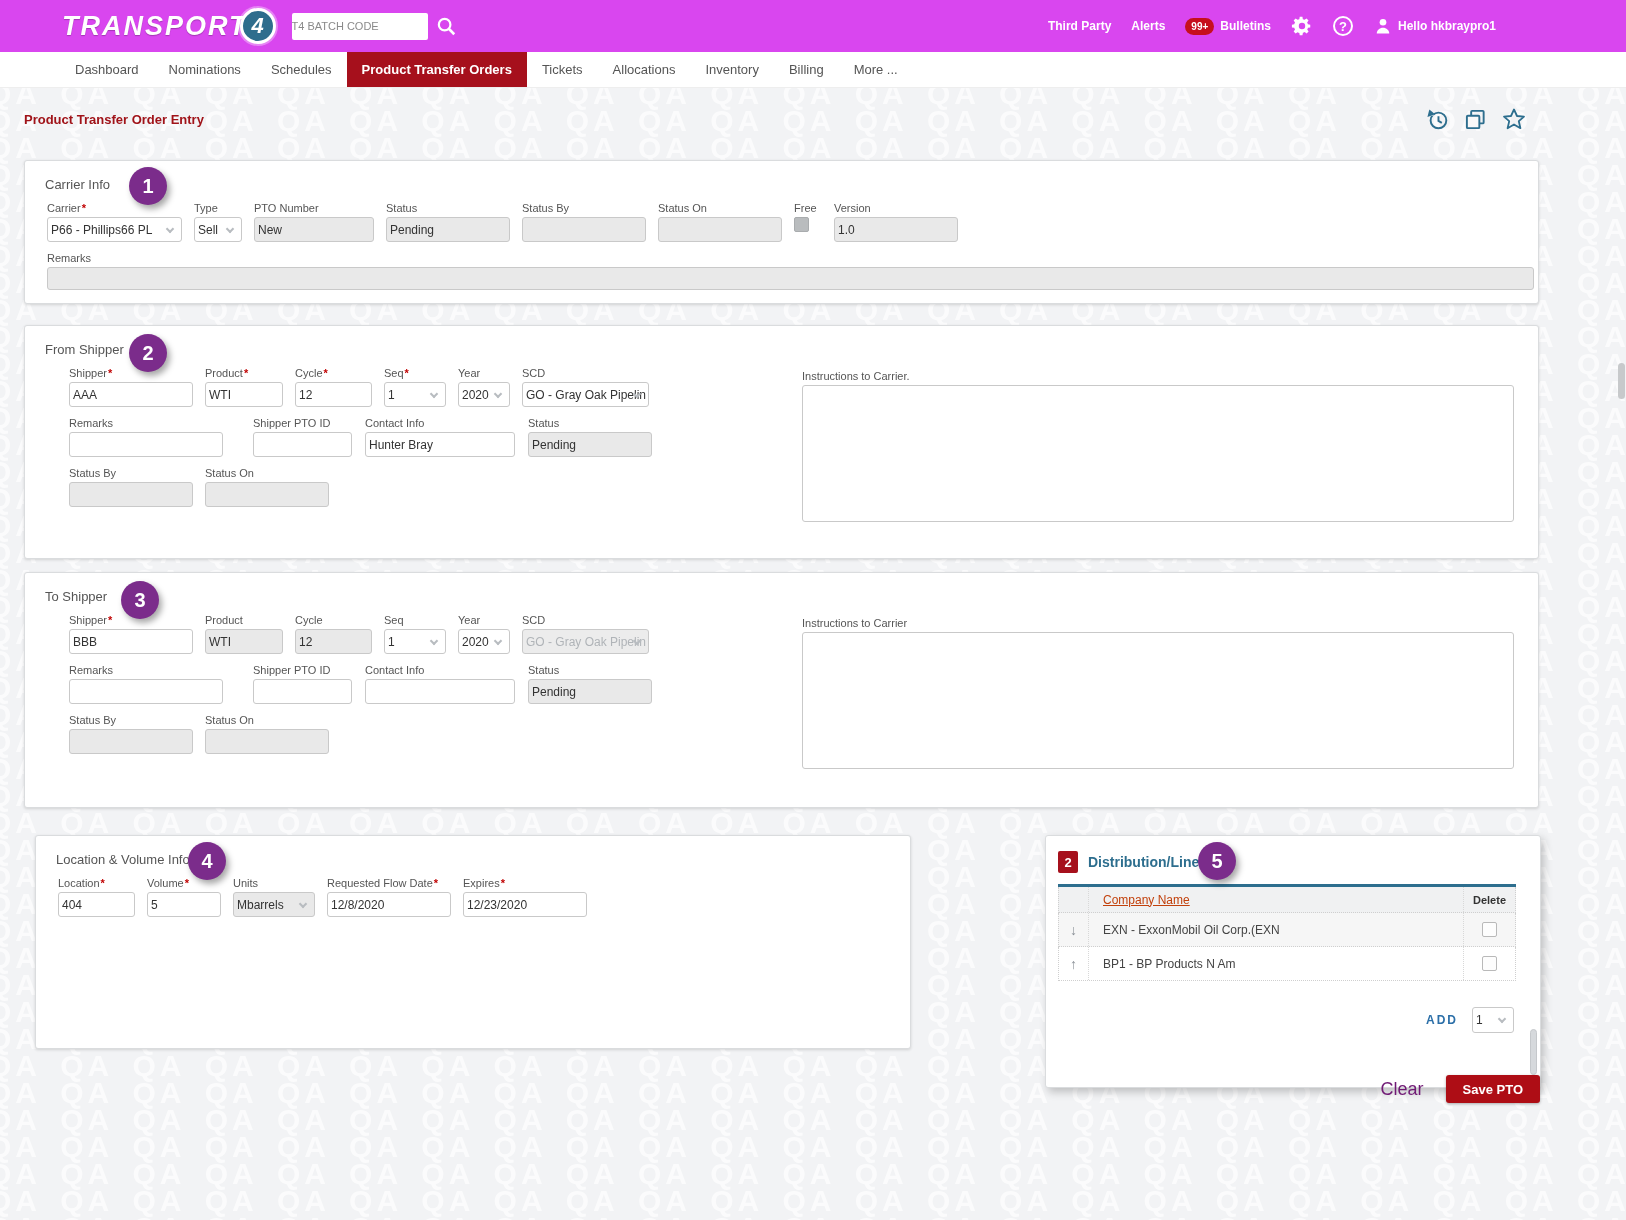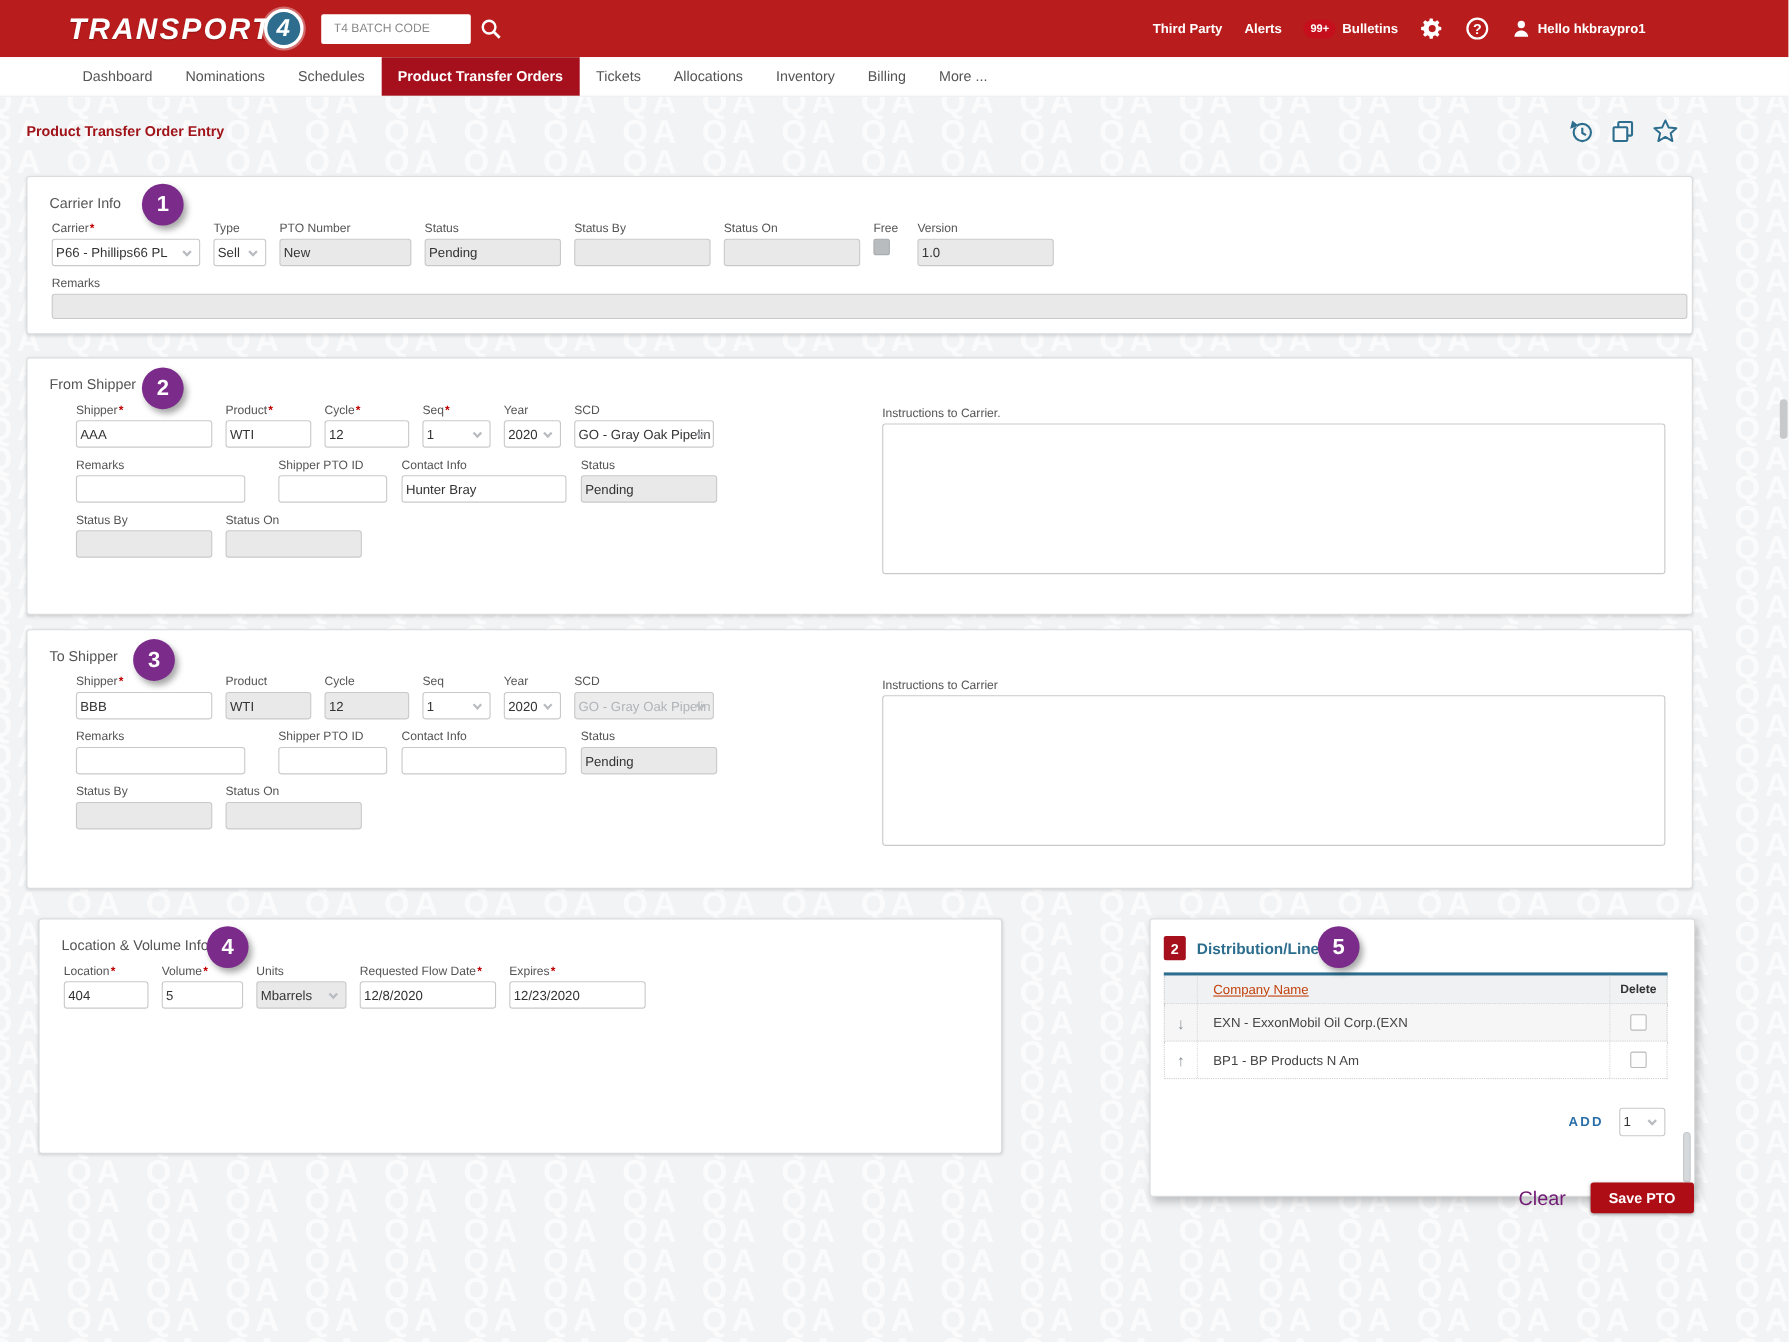--- a/index.html
+++ b/index.html
@@ -1,25 +1,25 @@
 <!DOCTYPE html>
 <html><head>
 <meta charset="utf-8">
 <style>
   * { margin:0; padding:0; box-sizing:border-box; }
   html,body { width:1626px; }
   body { font-family:"Liberation Sans", sans-serif; background:#fff; }
 
   
-  .topbar { position:relative; height:52px; background:#b91c1c; display:flex; align-items:center; z-index:5; }
+  .topbar { position:relative; height:52px; background:#d946ef; display:flex; align-items:center; z-index:5; }
   .logo { display:flex; align-items:center; margin-left:62px; cursor:pointer; }
   .logo-text { color:#fff; font-size:27px; font-weight:bold; font-style:italic; letter-spacing:2px; text-shadow:0 1px 1px rgba(0,0,0,.25); }
   .logo-circle { width:36px; height:36px; border:3px solid #fff; border-radius:50%; display:flex; align-items:center; justify-content:center; margin-left:-8px; color:#fff; font-size:22px; font-weight:bold; font-style:italic; box-shadow:inset 0 0 0 1px #2e6d8d, 0 0 0 2px rgba(255,255,255,.35); background:#2e6d8d; }
   .searchwrap { display:flex; align-items:center; margin-left:16px; }
-  .batch-search { width:136px; height:27px; border:none; border-radius:2px; padding:0 12px; font-size:11px; font-family:inherit; color:#333; }
+  .batch-search { width:136px; height:27px; border:none; border-radius:2px; padding:0 0; font-size:11px; font-family:inherit; color:#333; }
   .batch-search::placeholder { color:#8a8a8a; }
   .search-icon { margin-left:7px; display:flex; cursor:pointer; }
   .top-links { position:absolute; right:130px; display:flex; align-items:center; gap:20px; }
   .top-link { color:#fff; font-size:12px; font-weight:bold; cursor:pointer; white-space:nowrap; }
   .bulletins-wrap { display:flex; align-items:center; gap:6px; cursor:pointer; }
   .bulletin-badge { background:#c60f1d; color:#fff; font-size:10px; font-weight:bold; padding:3px 6px; border-radius:9px;text-align:right; }
   .icon-btn { display:flex; align-items:center; cursor:pointer; }
   .help-circle { width:20px; height:20px; border:2px solid #fff; border-radius:50%; color:#fff; font-size:13px; font-weight:bold; display:flex; align-items:center; justify-content:center; }
   .greeting-wrap { display:flex; align-items:center; gap:5px; cursor:pointer; }
 

